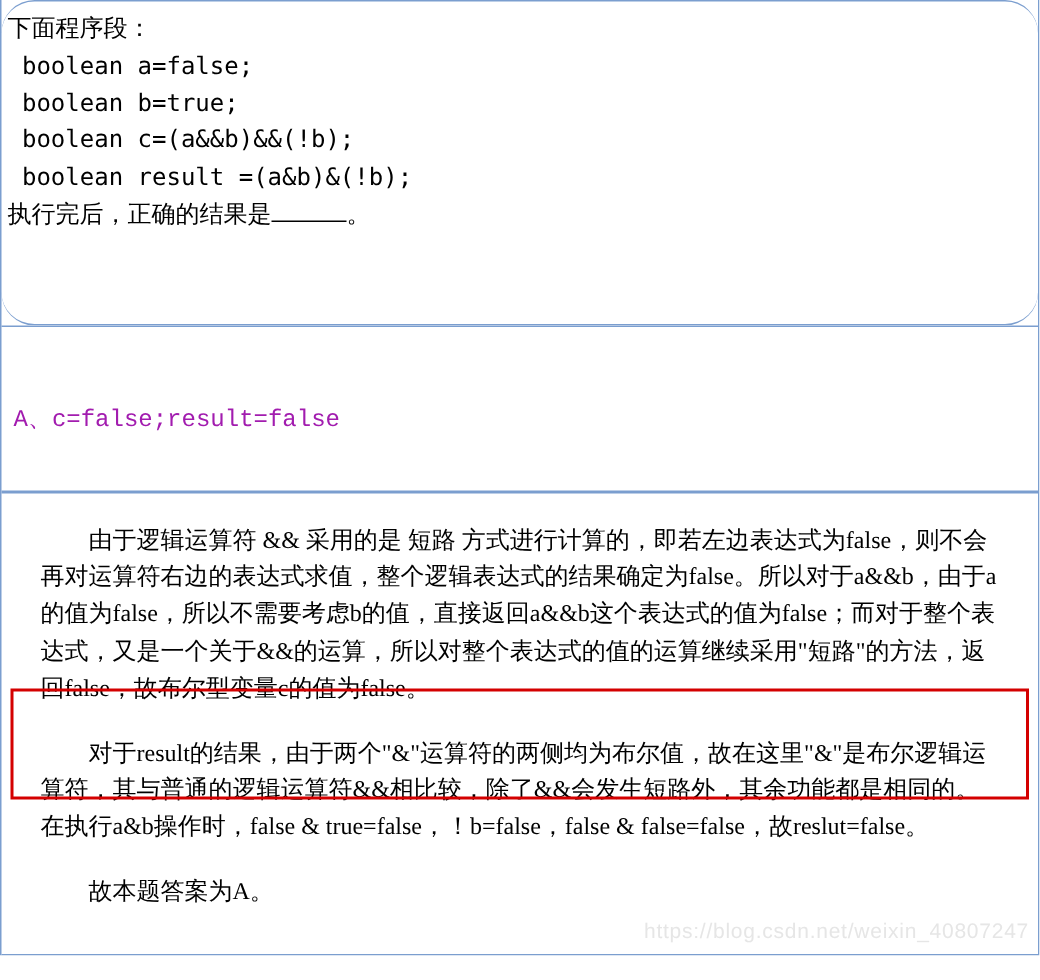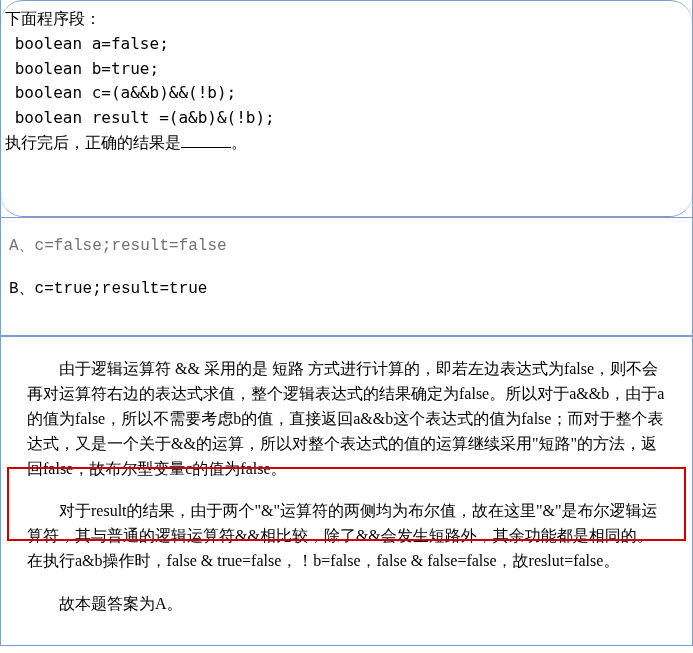--- a/index.html
+++ b/index.html
@@ -31,21 +31,22 @@
     border-radius: 22px;
   }
   .options {
     font-family: "Courier New", monospace;
     padding: 16px 8px;
   }
   .options div {
     margin-bottom: 18px;
   }
   .optA {
-    color: #737373;
+    color: #a21caf;
+    margin-top: 34px;
   }
   .explain {
     font-family: "SimSun", "宋体", serif;
     line-height: 1.55;
     position: relative;
     padding: 2px 8px 10px 8px;
   }
   .explain p {
     margin: 18px;
   }
@@ -86,23 +87,23 @@
 
   <div class="box question"><span>下面程序段：</span>
 <span> boolean a=false;</span>
 <span> boolean b=true;</span>
 <span> boolean c=(a&amp;&amp;b)&amp;&amp;(!b);</span>
 <span> boolean result =(a&amp;b)&amp;(!b);</span>
 <span>执行完后，正确的结果是</span><span class="underline-span"></span><span>。</span></div>
 
   <div class="box options">
     <div class="optA">A、c=false;result=false</div>
-    <div>B、c=true;result=true</div>
   </div>
 
   <div class="box explain">
     <p class="para1">由于逻辑运算符 &amp;&amp; 采用的是 短路 方式进行计算的，即若左边表达式为false，则不会再对运算符右边的表达式求值，整个逻辑表达式的结果确定为false。所以对于a&amp;&amp;b，由于a的值为false，所以不需要考虑b的值，直接返回a&amp;&amp;b这个表达式的值为false；而对于整个表达式，又是一个关于&amp;&amp;的运算，所以对整个表达式的值的运算继续采用"短路"的方法，返回false，故布尔型变量c的值为false。</p>
     <p class="para2">对于result的结果，由于两个"&amp;"运算符的两侧均为布尔值，故在这里"&amp;"是布尔逻辑运算符，其与普通的逻辑运算符&amp;&amp;相比较，除了&amp;&amp;会发生短路外，其余功能都是相同的。在执行a&amp;b操作时，false &amp; true=false，！b=false，false &amp; false=false，故reslut=false。</p>
     <p class="para3">故本题答案为A。</p>
     <div class="redbox"></div>
+    <div class="watermark">https://blog.csdn.net/weixin_40807247</div>
   </div>
 
 </div>
 
 </body></html>

